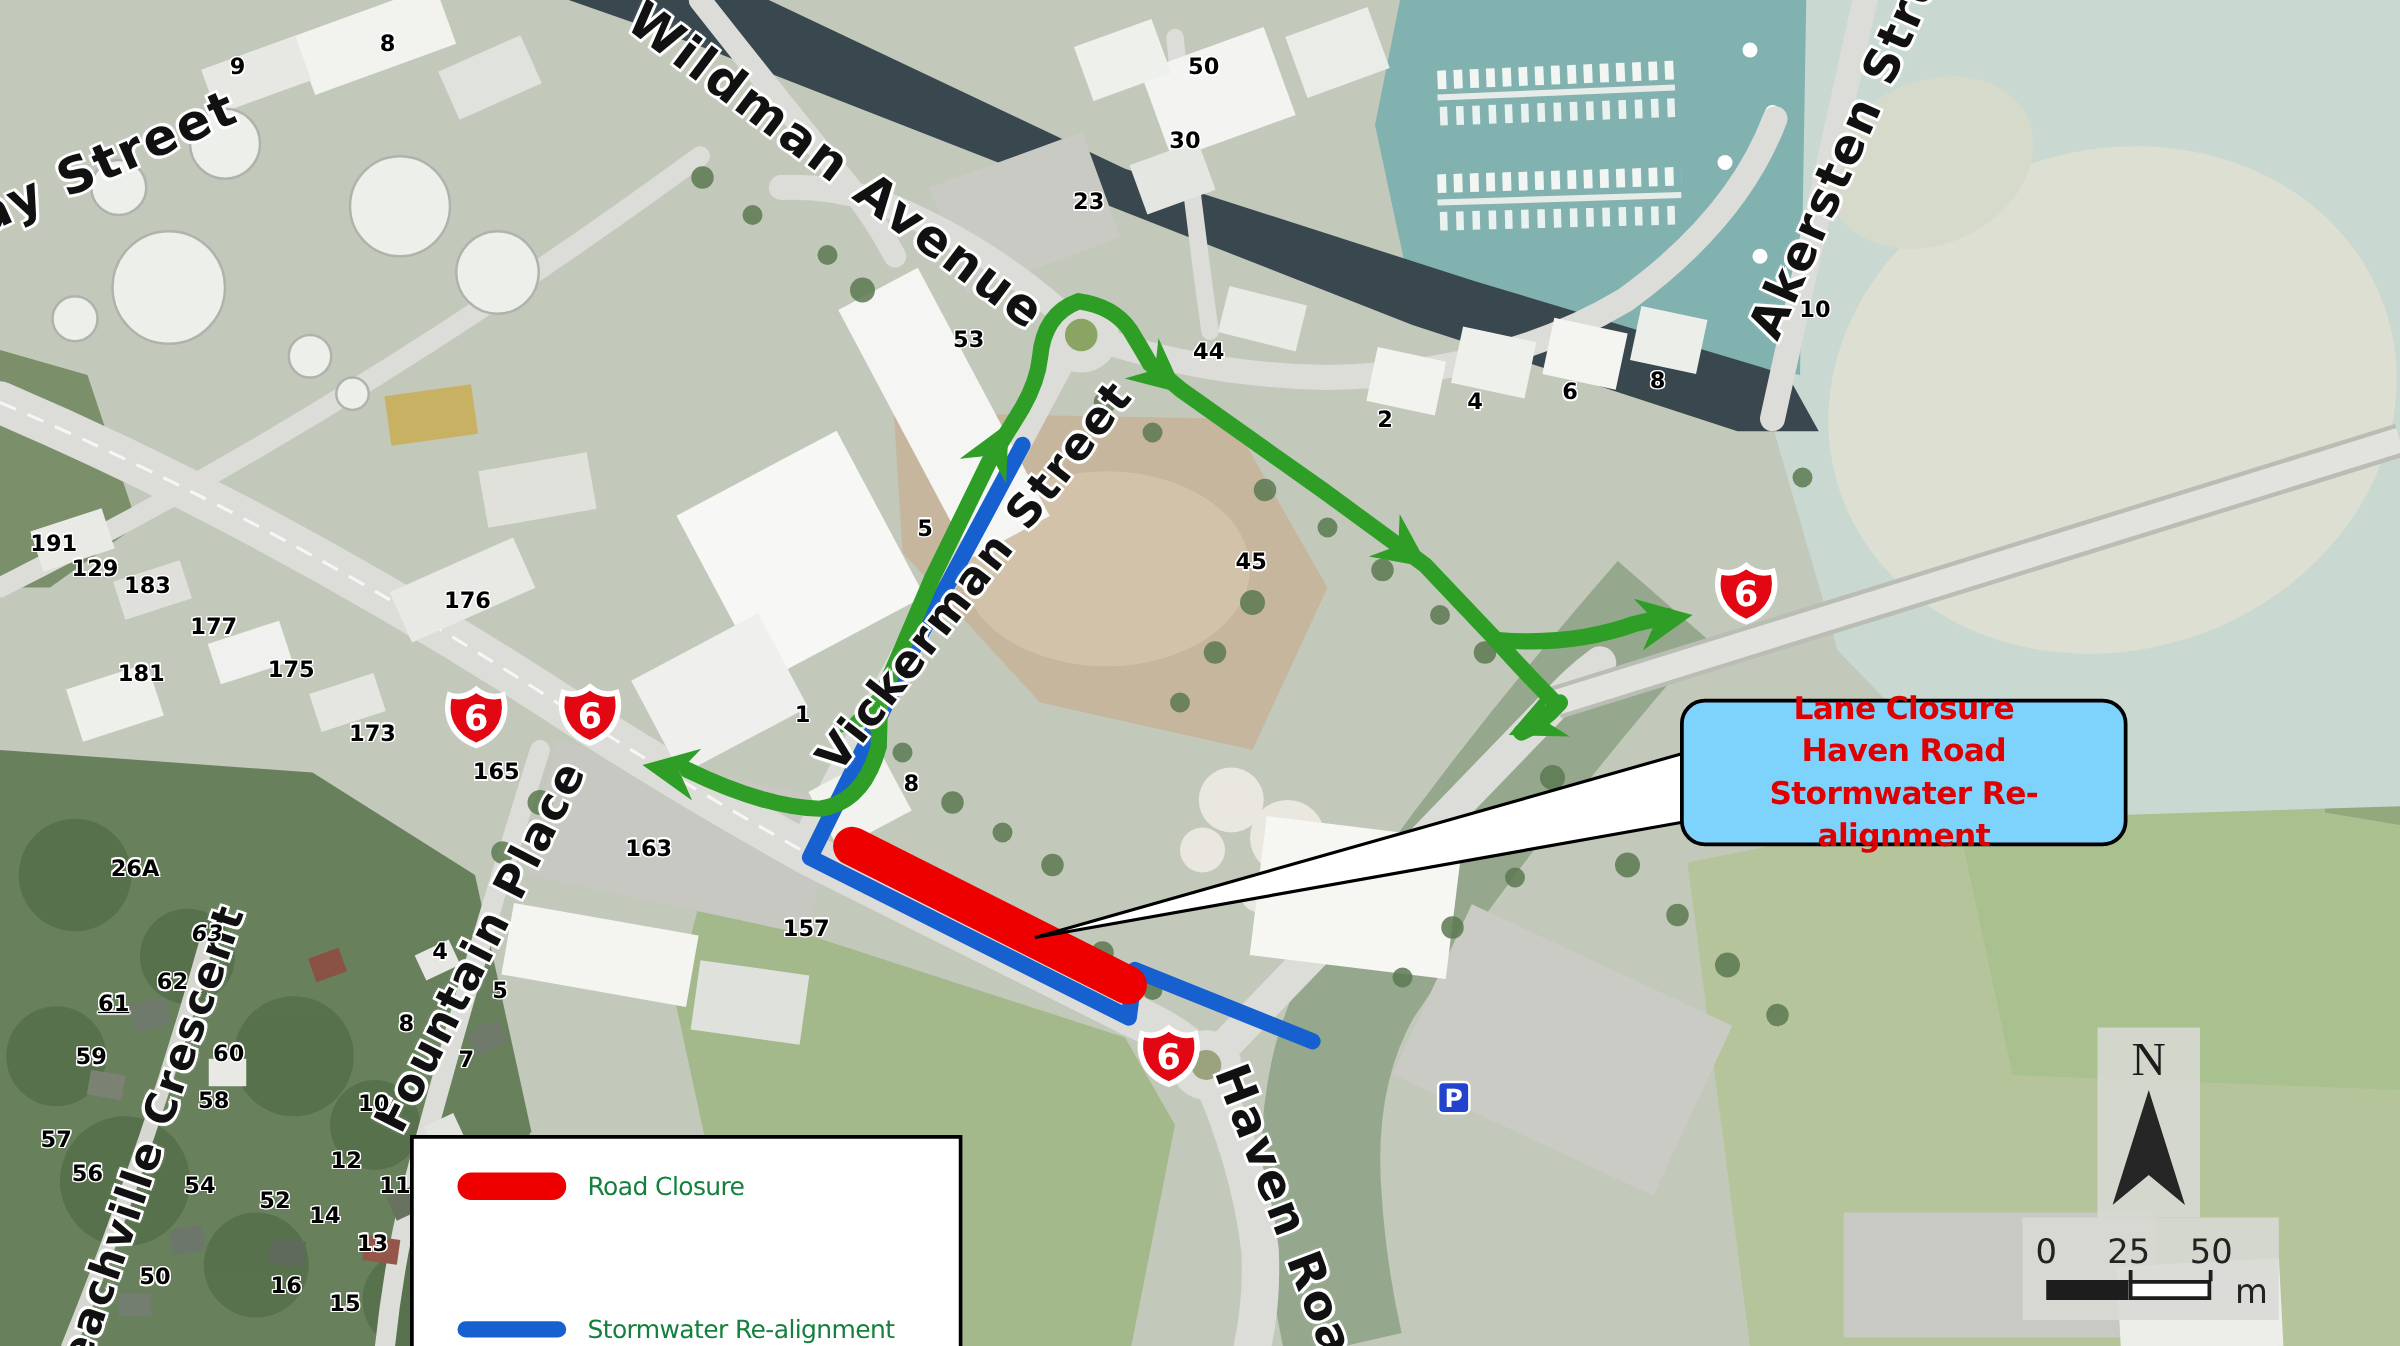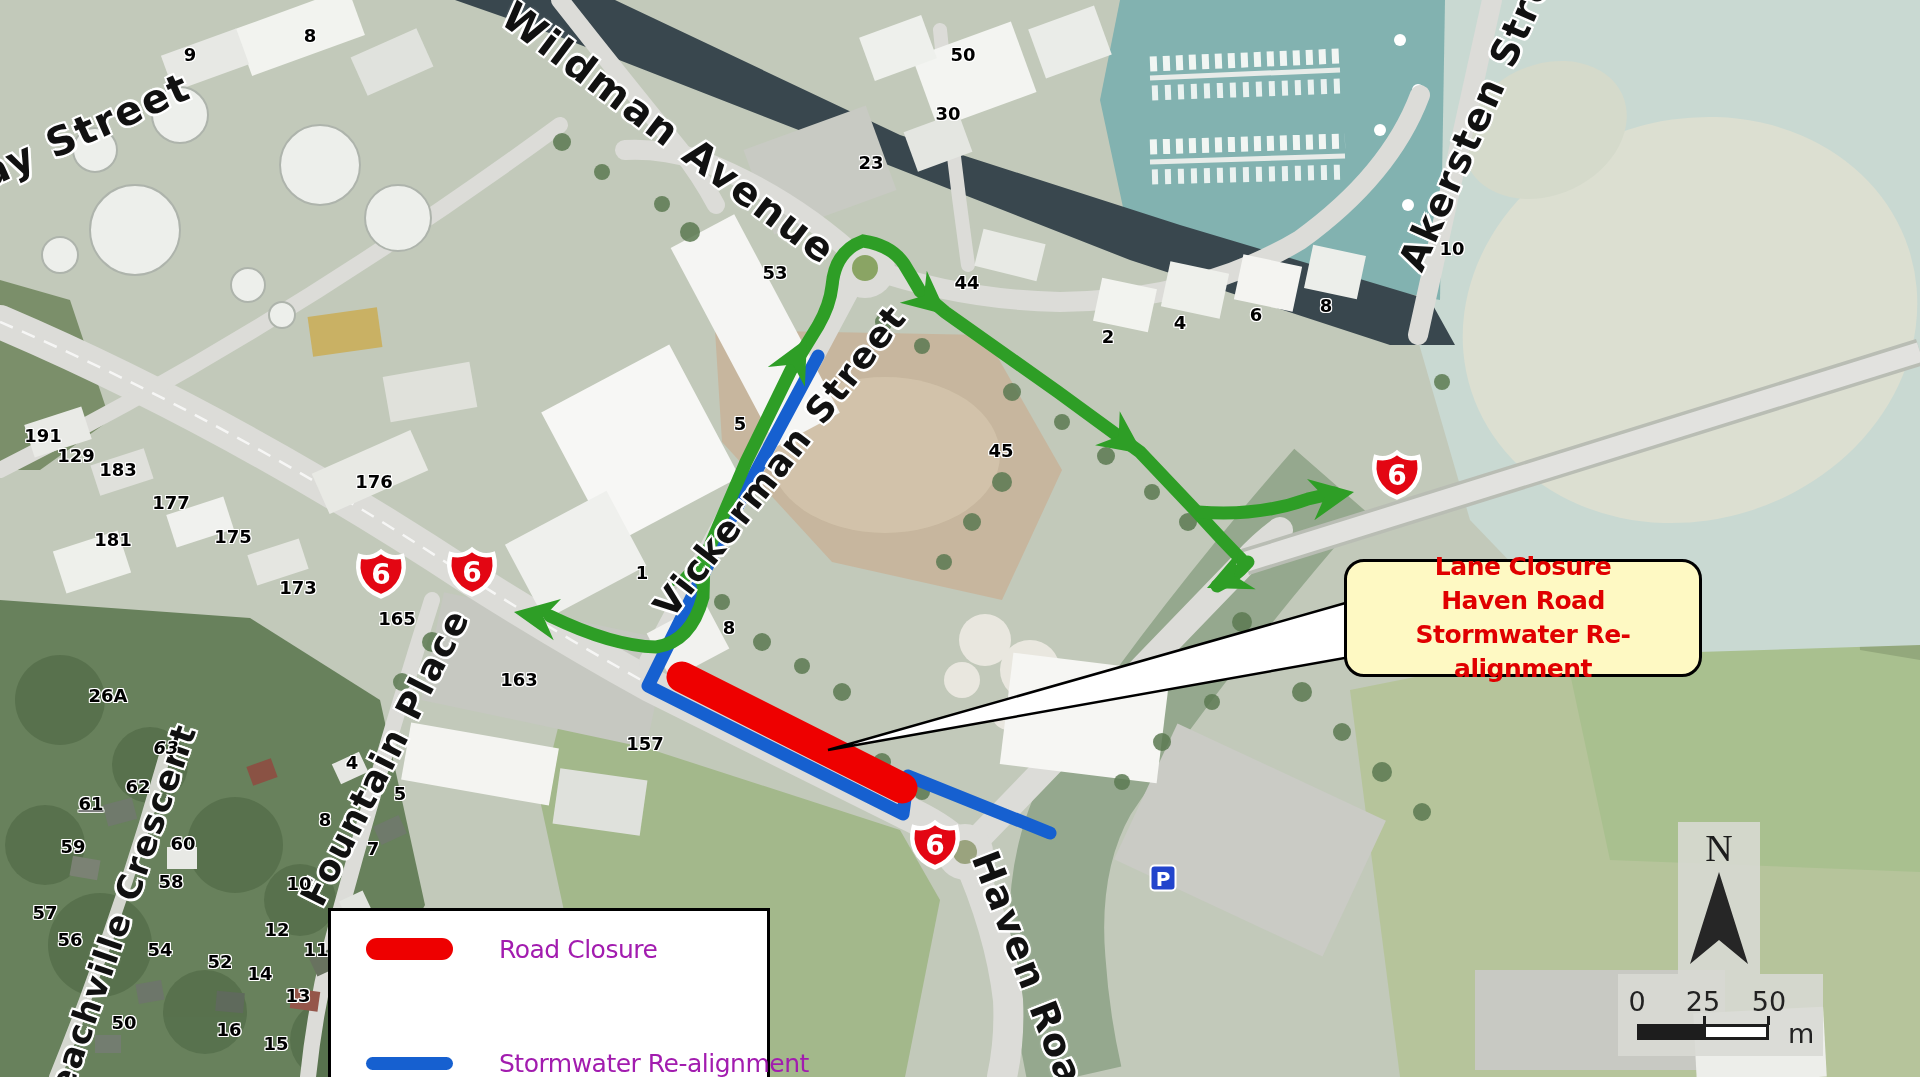--- a/index.html
+++ b/index.html
@@ -10,29 +10,29 @@
 
   .street-label{position:absolute;font-family:"DejaVu Sans",sans-serif;font-weight:bold;
     color:#111;white-space:nowrap;letter-spacing:2px;transform-origin:center;
     text-shadow:-2px -2px 0 #fff,2px -2px 0 #fff,-2px 2px 0 #fff,2px 2px 0 #fff,
                  0 -2px 0 #fff,0 2px 0 #fff,-2px 0 0 #fff,2px 0 0 #fff, 0 0 4px #fff;}
   .num-label{position:absolute;font-family:"DejaVu Sans",sans-serif;font-weight:bold;
     font-size:18px;color:#000;white-space:nowrap;
     text-shadow:-1px -1px 0 #fff,1px -1px 0 #fff,-1px 1px 0 #fff,1px 1px 0 #fff,
                  0 -1px 0 #fff,0 1px 0 #fff,-1px 0 0 #fff,1px 0 0 #fff;}
 
-  #callout{position:absolute;background:#fef9c3;border:3.5px solid #000;border-radius:20px;
+  #callout{position:absolute;background:#7dd3fc;border:3.5px solid #000;border-radius:20px;
     display:flex;flex-direction:column;justify-content:center;text-align:center;
     font-family:"DejaVu Sans",sans-serif;font-weight:bold;font-size:25px;line-height:34px;
     letter-spacing:-0.5px;}
   #legend{position:absolute;background:#fff;border:3.5px solid #000;}
   .lrow{position:absolute;left:34px;display:flex;align-items:center;height:44px;}
   .lrow svg{overflow:visible;flex:0 0 auto;}
-  .lrow span{font-family:"DejaVu Sans",sans-serif;font-size:25px;color:#a21caf;
-    white-space:nowrap;letter-spacing:-0.5px;margin-left:29px;}
+  .lrow span{font-family:"DejaVu Sans",sans-serif;font-size:20px;color:#15803d;
+    white-space:nowrap;letter-spacing:-0.5px;}
   #northbox{position:absolute;background:rgba(216,217,212,0.88);text-align:center;}
   #northbox .nletter{font-family:"Liberation Serif",serif;font-size:38px;color:#1c1c1c;
     display:block;margin-top:4px;}
   #scalebox{position:absolute;background:rgba(216,217,212,0.88);
     font-family:"DejaVu Sans",sans-serif;color:#222;}
   .stick{position:absolute;top:12px;transform:translateX(-50%);font-size:27px;}
   .sunit{position:absolute;font-size:27px;}
   #sb-fill{position:absolute;background:#1d1d1d;}
   #sb-open{position:absolute;background:#fff;border:3px solid #1d1d1d;box-sizing:border-box;}
   .sb-tick{position:absolute;width:3px;height:9px;background:#1d1d1d;}

